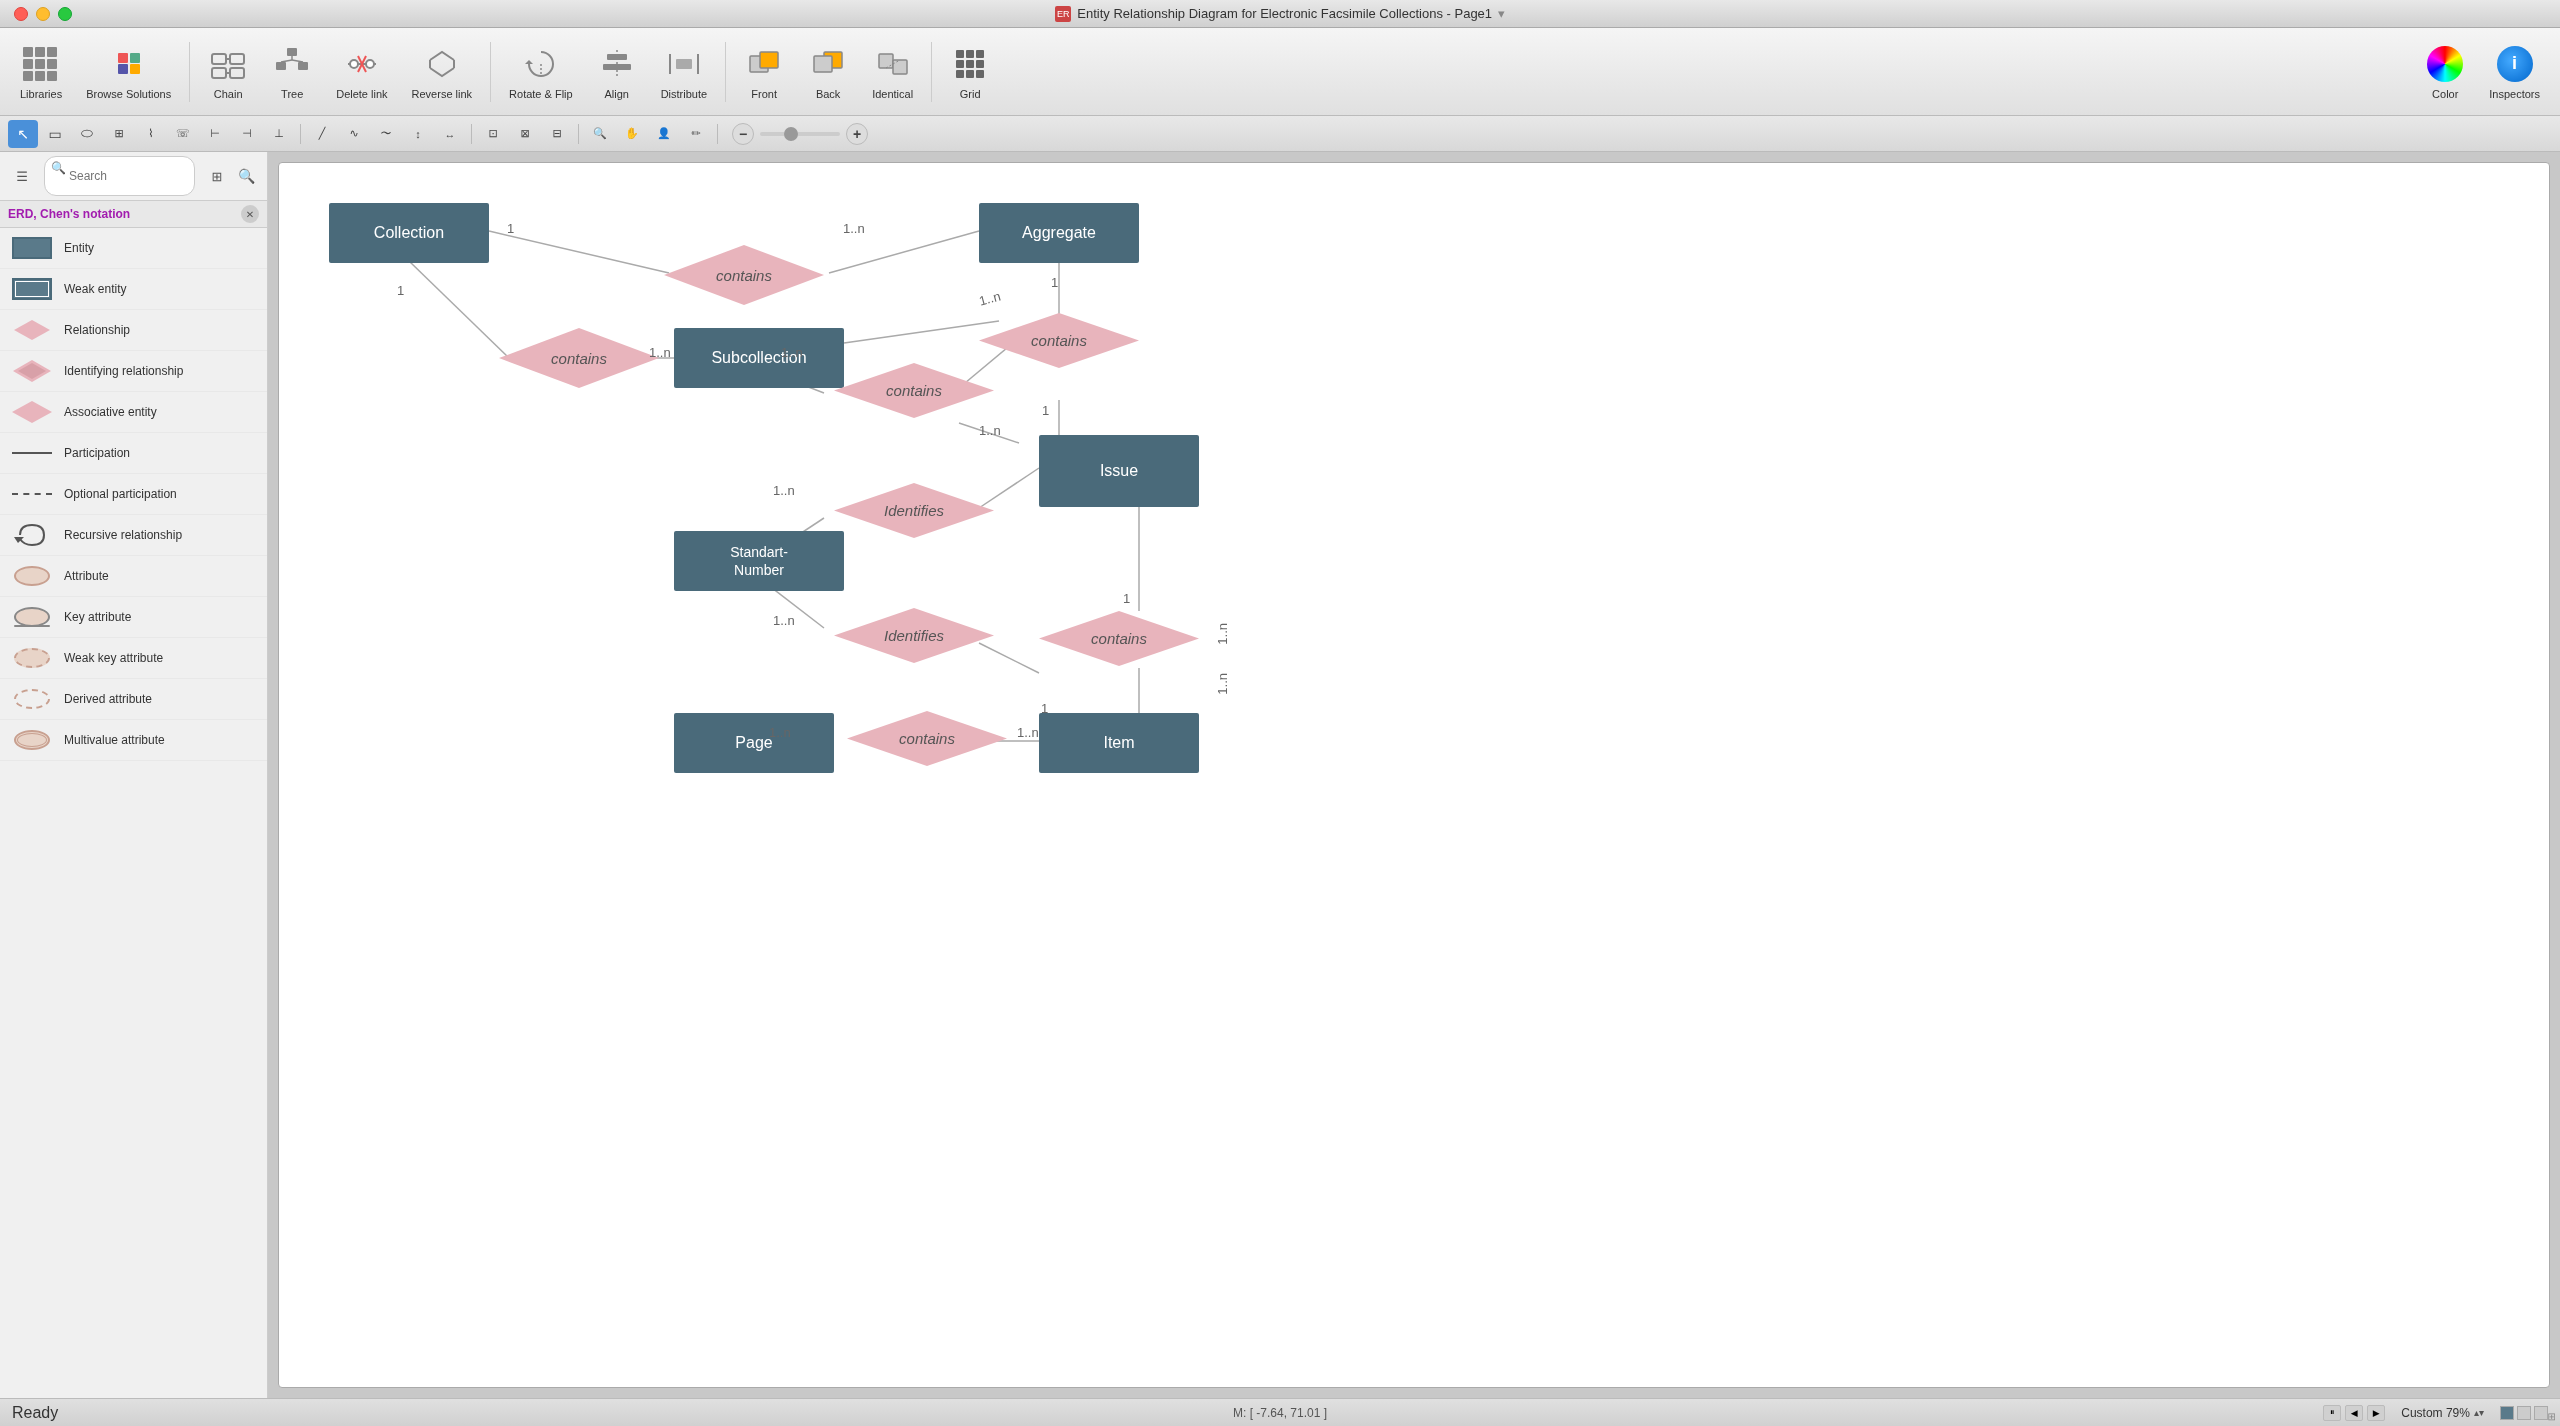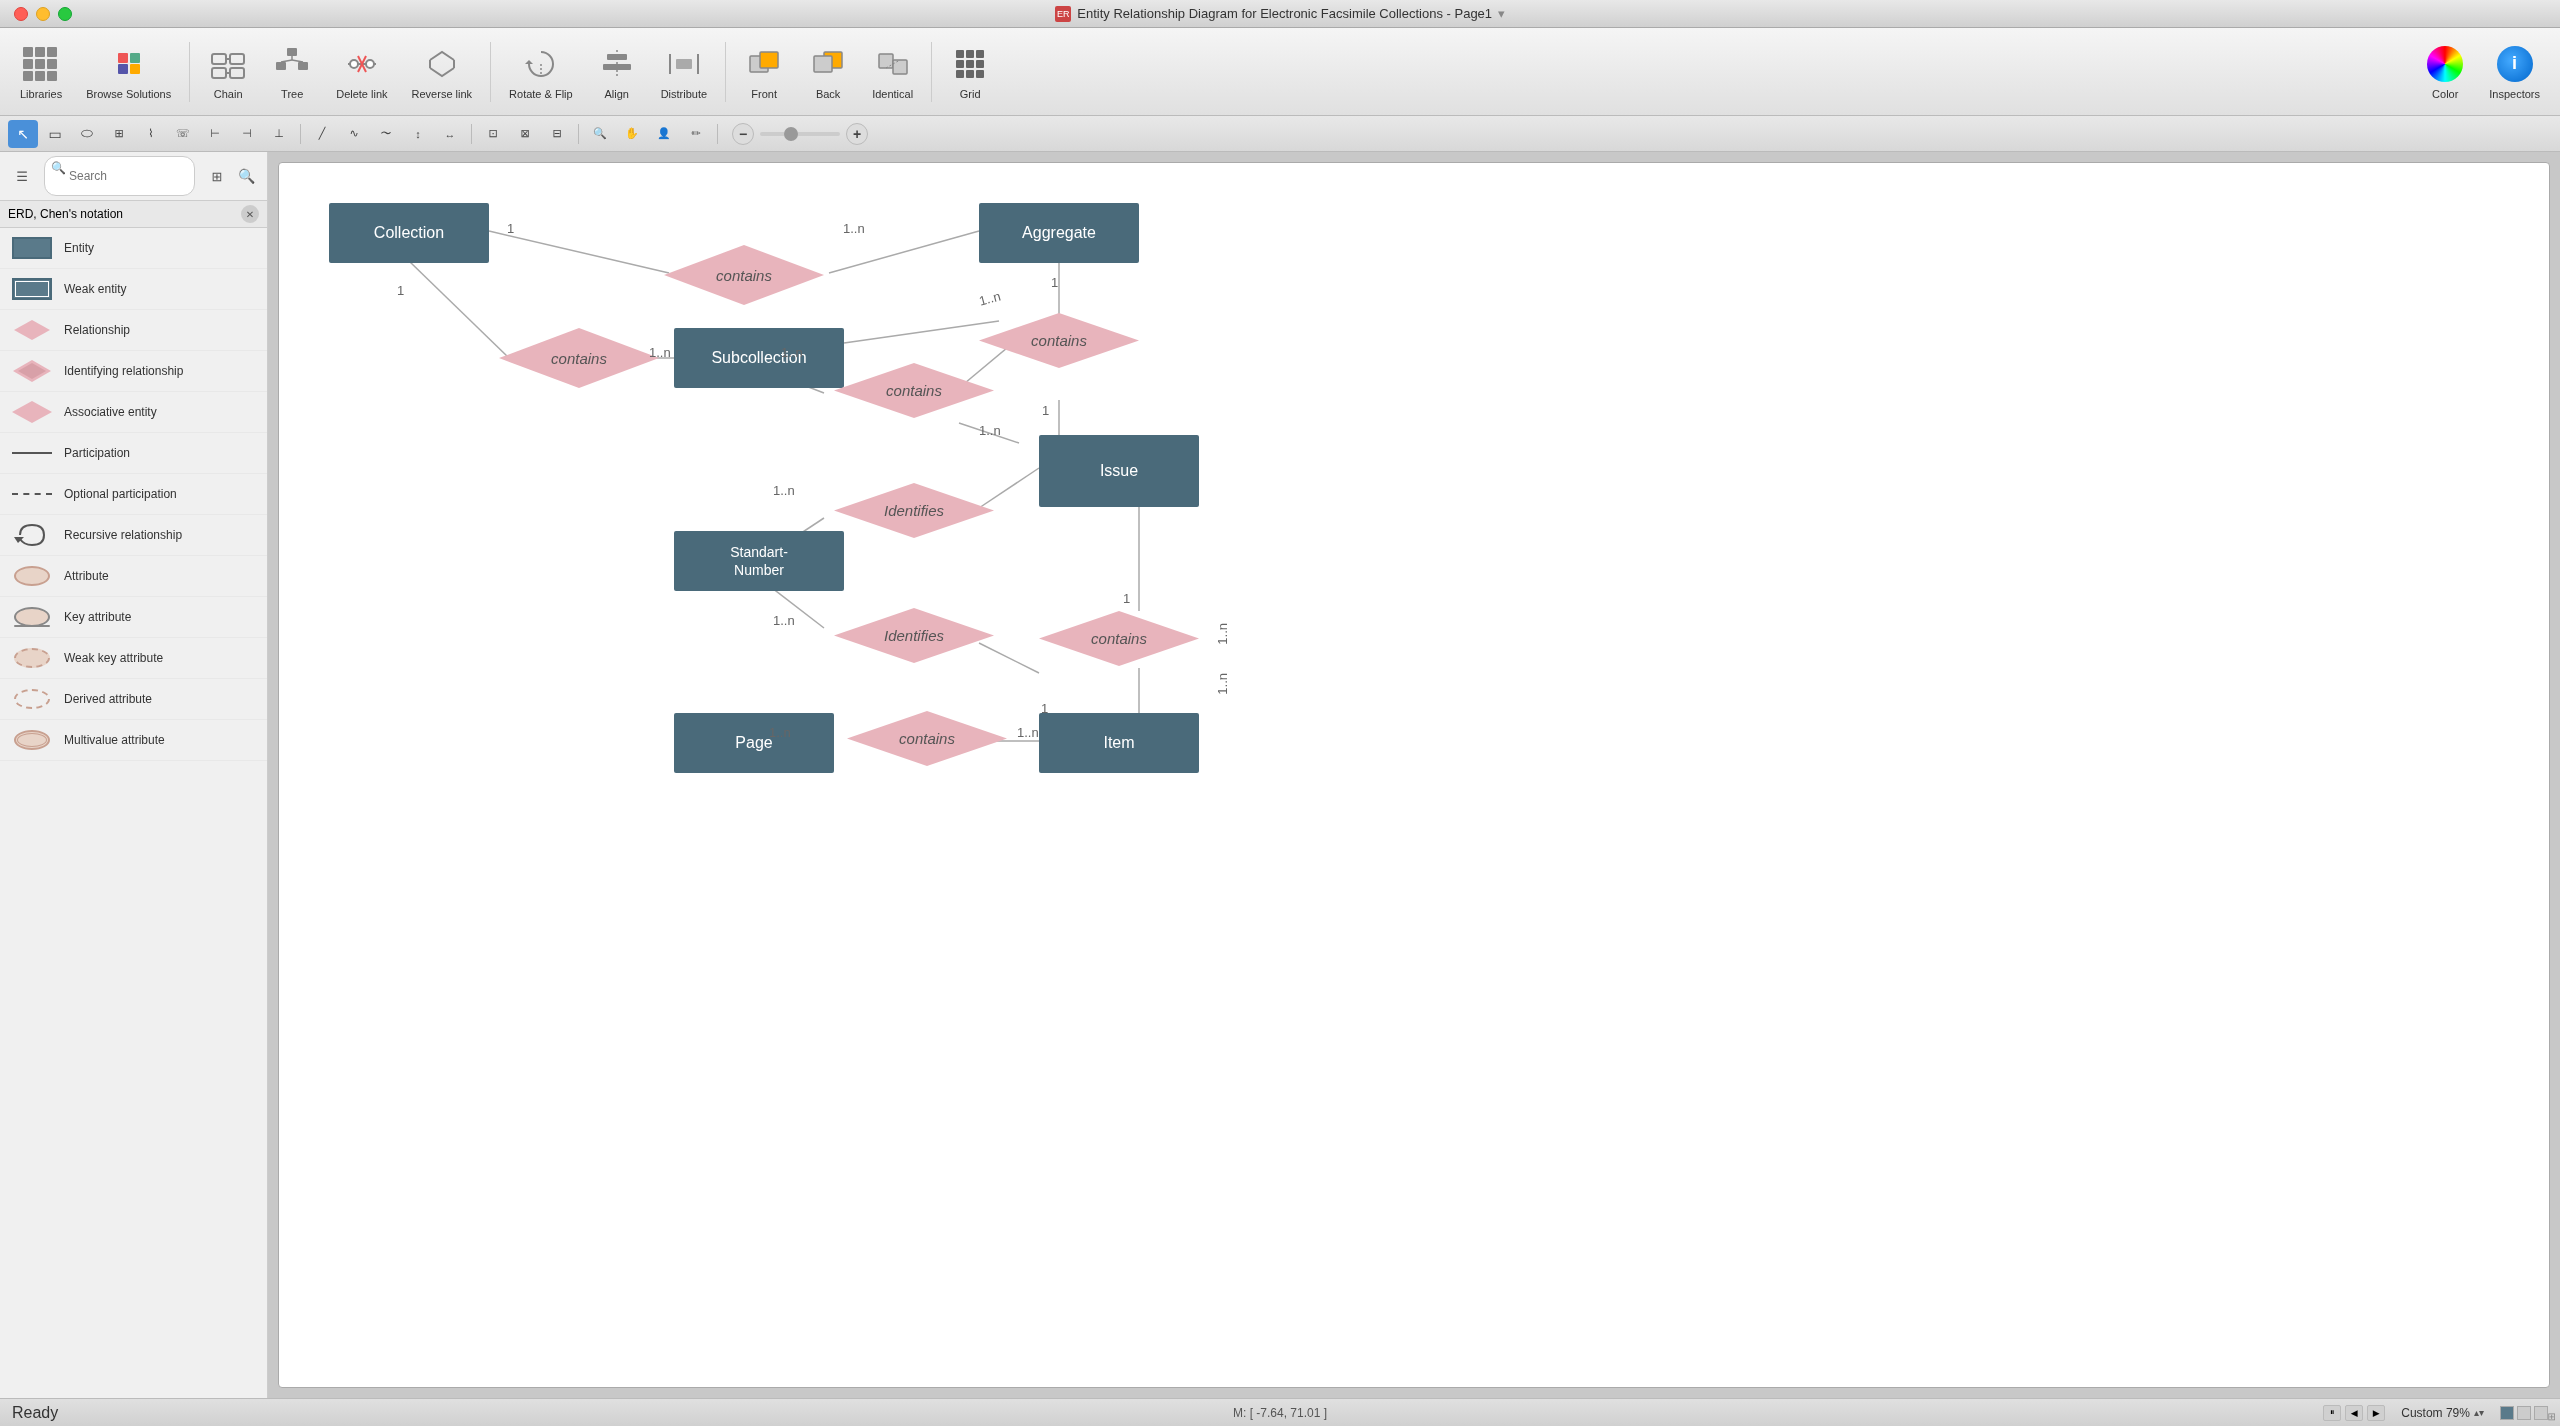--- a/index.html
+++ b/index.html
@@ -158,22 +158,22 @@
 
     #panel-header {
       display: flex;
       align-items: center;
       padding: 4px 8px;
       background: #e8e8e8;
       border-bottom: 1px solid #ccc;
     }
     .panel-header-label {
       font-size: 12px;
-      font-weight: 400;
-      color: #000000;
+      font-weight: 700;
+      color: #a21caf;
       flex: 1;
     }
     .panel-close-btn {
       width: 18px; height: 18px;
       border-radius: 50%;
       background: #ccc;
       display: flex; align-items: center; justify-content: center;
       cursor: pointer;
       font-size: 10px;
       color: #555;

